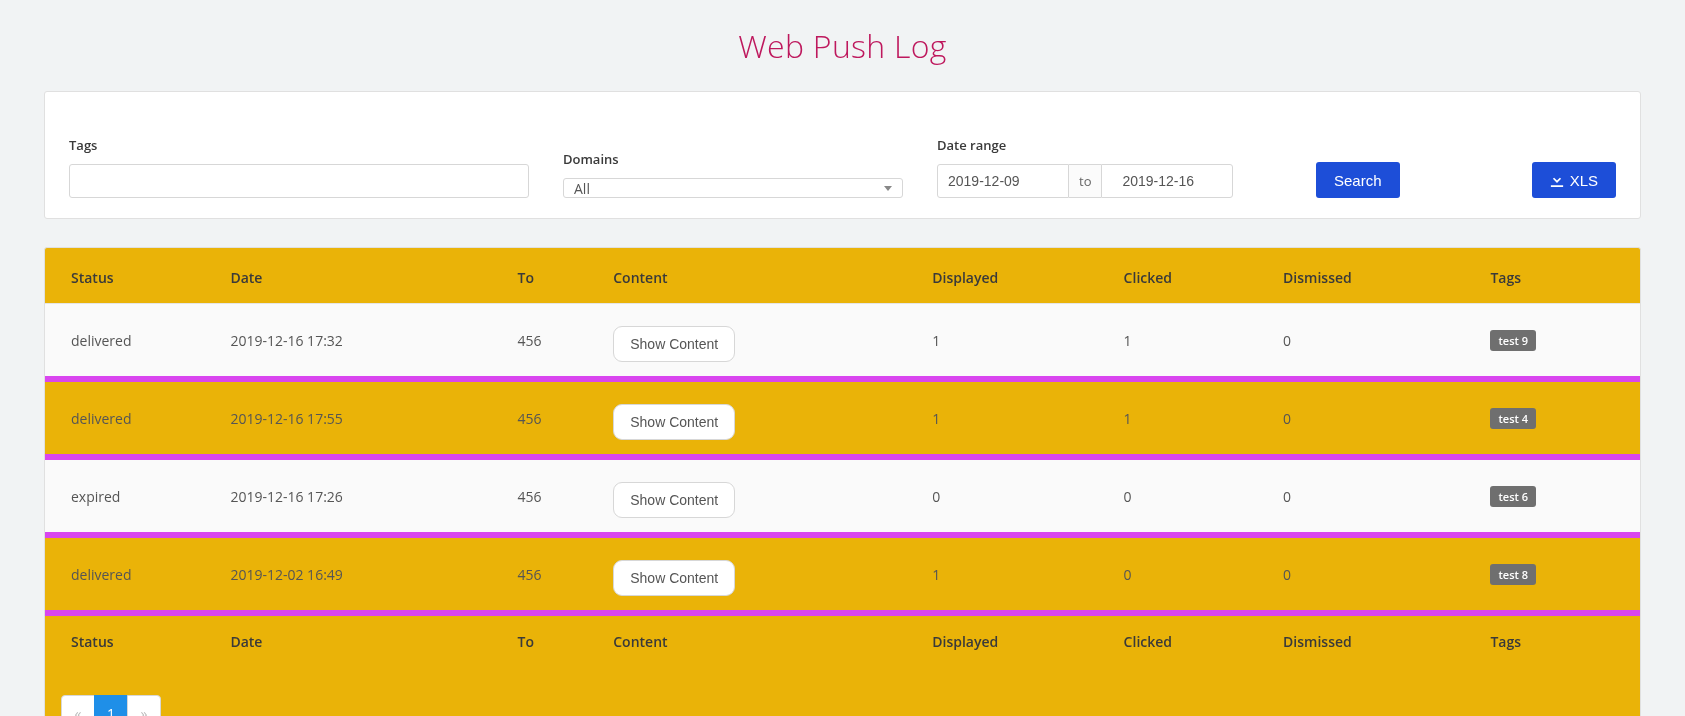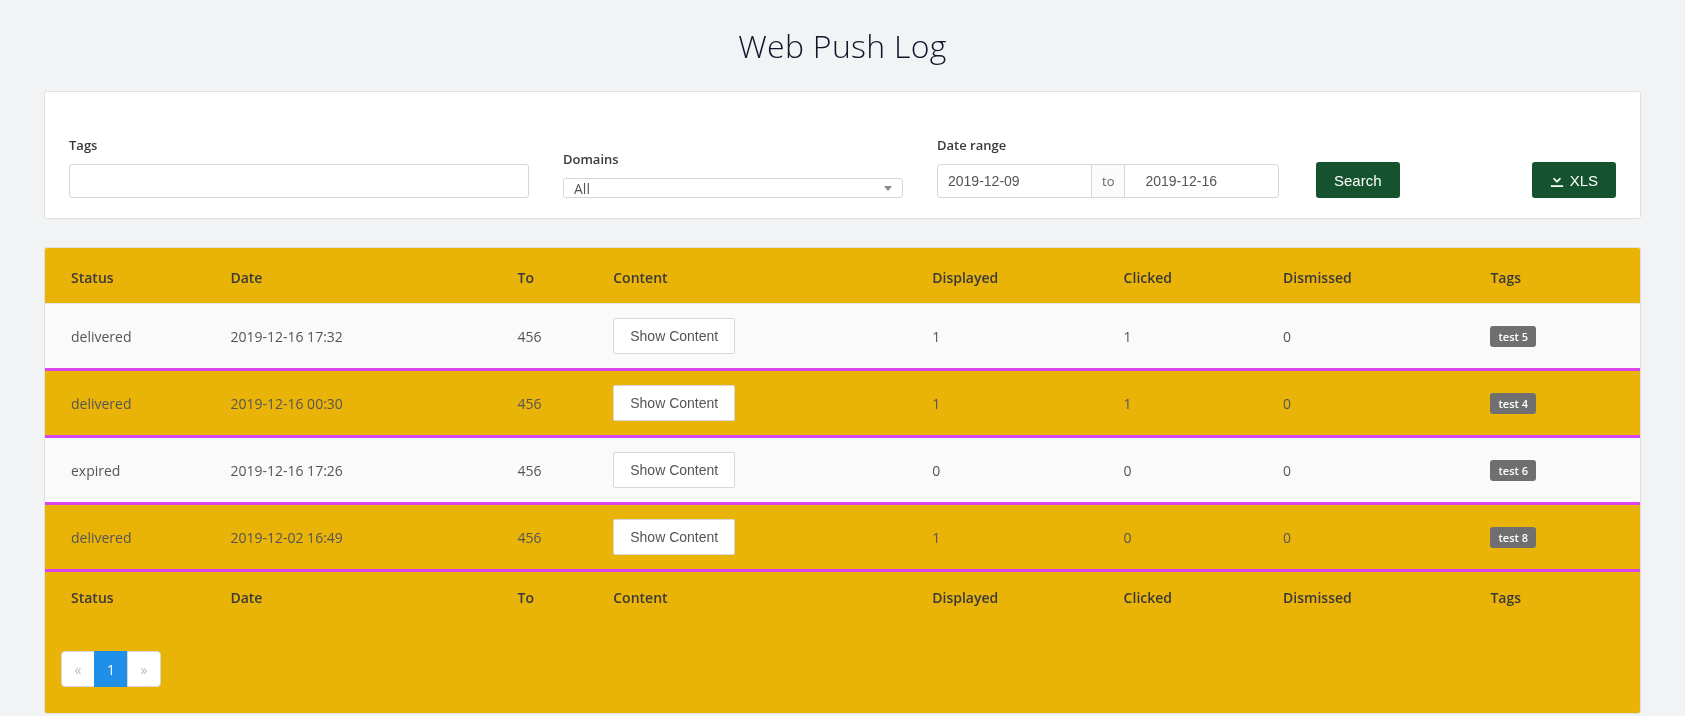--- a/index.html
+++ b/index.html
@@ -10,21 +10,21 @@
     color: #444;
     font-size: 14px;
   }
   .page {
     padding: 10px 44px 30px;
   }
   h1.page-title {
     text-align: center;
     font-weight: 300;
     font-size: 32px;
-    color: #0f172a;
+    color: #be185d;
     margin: 14px 0 24px;
     letter-spacing: .3px;
   }
   .panel {
     background: #fff;
     border: 1px solid #e0e0e0;
     border-radius: 3px;
     padding: 20px 24px;
     margin-bottom: 28px;
   }
@@ -54,53 +54,53 @@
   }
   .select-box {
     display:flex; align-items:center; justify-content:space-between;
     cursor:pointer; user-select:none;
     height:20px;
   }
   .caret-down {
     width:0;height:0;border-left:4px solid transparent;border-right:4px solid transparent;border-top:5px solid #888;
   }
   .daterange-wrap { display:flex; align-items:center; }
-  .daterange-wrap .date-input { width:155px; }
+  .daterange-wrap .date-input { width:132px; }
   .daterange-wrap .to-label {
     display:inline-flex; align-items:center; justify-content:center;
     height:34px; padding:0 10px; border:1px solid #d7d7d7; border-left:none; border-right:none;
     font-size:13px; color:#666; background:#fbfbfb;
   }
   .daterange-wrap .date-input:first-child { border-top-right-radius:0;border-bottom-right-radius:0; }
   .daterange-wrap .date-input:last-child  { border-top-left-radius:0;border-bottom-left-radius:0;padding-left:20px; }
   .btn {
     height:36px; padding:0 18px; border:none; border-radius:3px;
     font-size:15px; cursor:pointer; color:#fff; display:inline-flex; align-items:center; gap:6px;
   }
-  .btn-green { background:#14532d; }
+  .btn-green { background:#1d4ed8; }
   .spacer { flex:1; }
   .dl-icon svg { width:14px;height:14px;fill:#fff; display:block;}
   
   .table-panel { background:#eab308; border:1px solid #e0e0e0; border-radius:3px; padding:0 0 26px; }
   table.log { width:100%; border-collapse:collapse; }
   table.log th, table.log td {
     text-align:left; padding:14px 10px; font-size:14px;
   }
   table.log thead th {
     font-weight:600; color:#3a3a3a; border-bottom:1px solid #e5e5e5;
     padding-top:20px; padding-bottom:16px;
   }
   table.log th:first-child, table.log td:first-child { padding-left:26px; }
   table.log th:last-child, table.log td:last-child { padding-right:26px; }
-  table.log tbody td { color:#555; border-bottom:3px solid #d946ef; vertical-align:middle; }
+  table.log tbody td { color:#555; border-bottom:6px solid #d946ef; vertical-align:middle; }
   table.log tbody tr:nth-child(odd) td { background:#fafafa; }
   table.log tfoot th { font-weight:600; color:#3a3a3a; padding-top:16px; }
   .btn-outline {
-    height:36px; padding:0 16px; background:#fff; border:1px solid #d7d7d7; border-radius:2px;
-    cursor:pointer; font-size:14px; color:#555;
+    height:36px; padding:0 16px; background:#fff; border:1px solid #d7d7d7; border-radius:9px;
+    cursor:pointer; font-size:14px; color:#555;margin-top:8px;
   }
   .tag-badge {
     display:inline-block; background:#6f6f6f; color:#fff; font-size:11px; font-weight:600;
     padding:3px 8px; border-radius:3px;
   }
   
   .pagination { display:flex; margin:30px 0 0 16px; }
   .pagination .page-btn {
     min-width:34px; height:36px; display:flex; align-items:center; justify-content:center;
     border:1px solid #d7d7d7; background:#fff; color:#555; cursor:pointer; font-size:14px;
@@ -187,25 +187,25 @@
       </thead>
       <tbody id="log-body">
           <tr>
             <td>delivered</td>
             <td>2019-12-16 17:32</td>
             <td>456</td>
             <td><button class="btn-outline">Show Content</button></td>
             <td>1</td>
             <td>1</td>
             <td>0</td>
-            <td><span class="tag-badge">test 5</span></td>
+            <td><span class="tag-badge">test 9</span></td>
           </tr>
           <tr>
             <td>delivered</td>
-            <td>2019-12-16 00:30</td>
+            <td>2019-12-16 17:55</td>
             <td>456</td>
             <td><button class="btn-outline">Show Content</button></td>
             <td>1</td>
             <td>1</td>
             <td>0</td>
             <td><span class="tag-badge">test 4</span></td>
           </tr>
           <tr>
             <td>expired</td>
             <td>2019-12-16 17:26</td>

